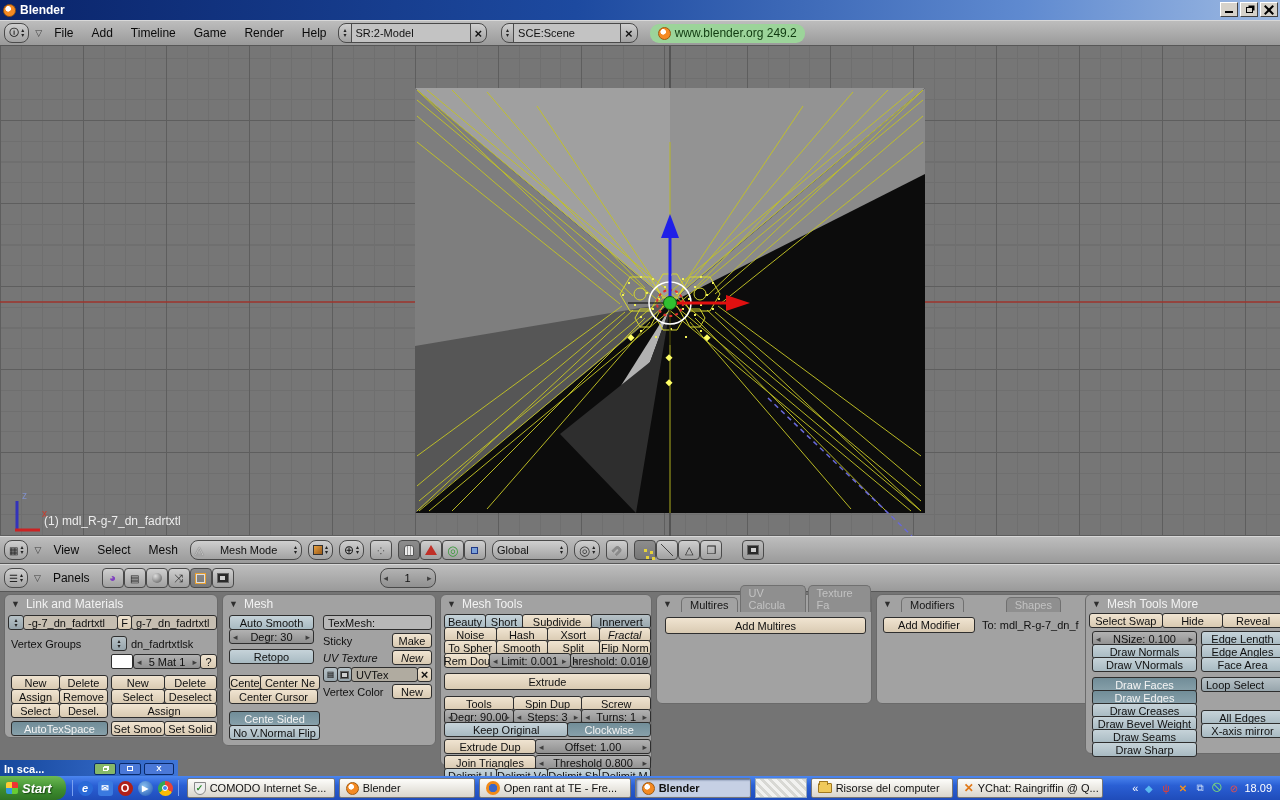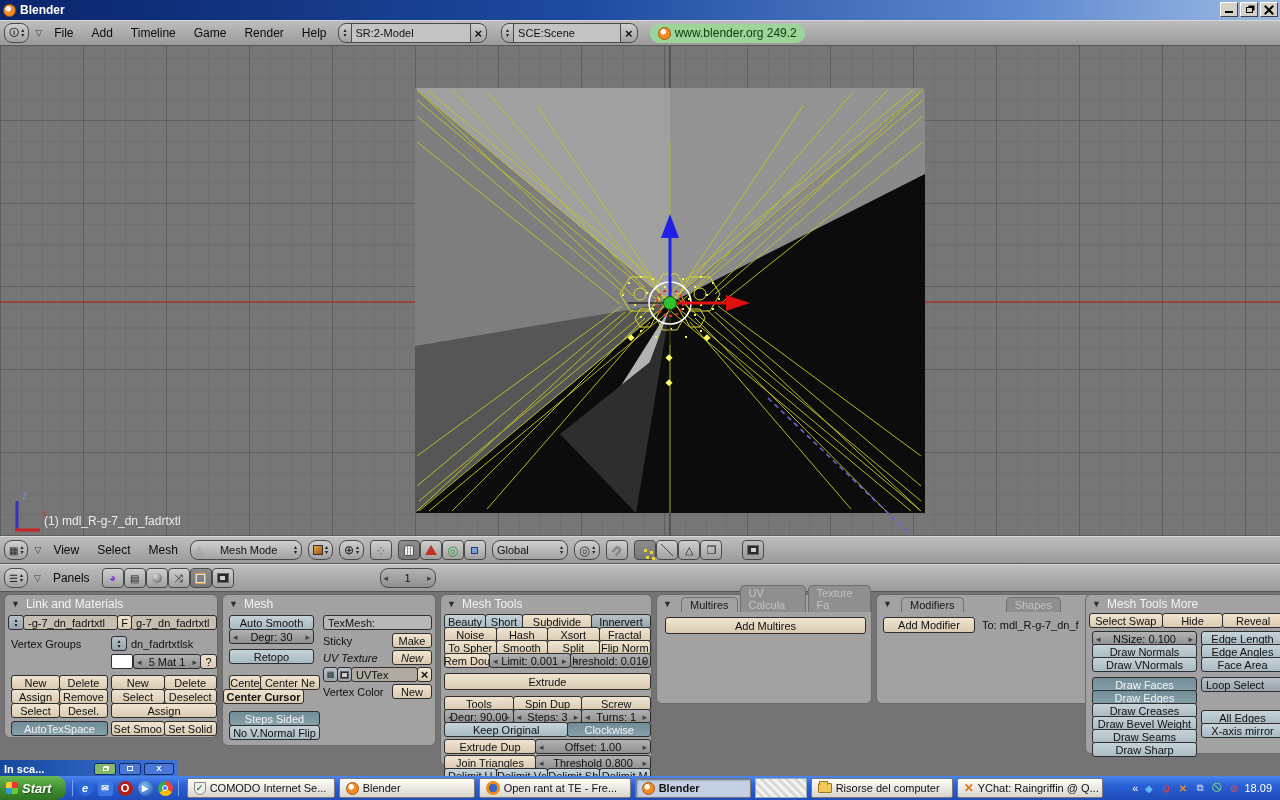--- a/index.html
+++ b/index.html
@@ -442,25 +442,25 @@
       <div class="row" style="left:6px;top:34px;width:84px;">
           <div class="b num" style="flex:1;">Degr: 30</div>
         </div>
       <div class="row" style="left:6px;top:54px;width:84px;">
           <div class="b blu" style="flex:1;">Retopo</div>
         </div>
       <div class="row" style="left:6px;top:80px;width:90px;">
         <div class="b tan" style="width:32px;">Cente</div>
         <div class="b tan" style="flex:1;">Center Ne</div>
       </div>
-      <div class="row" style="left:0;top:94px;width:80px;font-weight:bold;">
+      <div class="row" style="left:6px;top:94px;width:88px;">
           <div class="b tan" style="flex:1;">Center Cursor</div>
         </div>
       <div class="row" style="left:6px;top:116px;width:90px;">
-          <div class="b prs" style="flex:1;">Steps Sided</div>
+          <div class="b prs" style="flex:1;">Cente Sided</div>
         </div>
       <div class="row" style="left:6px;top:130px;width:90px;">
           <div class="b blu" style="flex:1;">No V.Normal Flip</div>
         </div>
       <div class="row" style="left:100px;top:20px;width:108px;">
           <div class="b txt" style="flex:1;background:#b8b8b8;">TexMesh:</div>
         </div>
       <div class="row" style="left:100px;top:38px;width:108px;">
         <span class="lbl" style="flex:1;">Sticky</span>
         <div class="b tan" style="width:40px;">Make</div>
@@ -495,21 +495,21 @@
       <div class="row" style="left:3px;top:19px;width:206px;">
         <div class="b blu" style="width:42px;">Beauty</div>
         <div class="b blu" style="width:38px;">Short</div>
         <div class="b tan" style="flex:1;">Subdivide</div>
         <div class="b dd" style="width:60px;">Innervert</div>
       </div>
       <div class="row" style="left:3px;top:32px;width:206px;">
         <div class="b tan" style="flex:1;">Noise</div>
         <div class="b tan" style="flex:1;">Hash</div>
         <div class="b tan" style="flex:1;">Xsort</div>
-        <div class="b tan" style="flex:1;">Fractal</div>
+        <div class="b tan" style="flex:1;font-style:italic;">Fractal</div>
       </div>
       <div class="row" style="left:3px;top:45px;width:206px;">
         <div class="b tan" style="flex:1;">To Spher</div>
         <div class="b tan" style="flex:1;">Smooth</div>
         <div class="b tan" style="flex:1;">Split</div>
         <div class="b tan" style="flex:1;">Flip Norm</div>
       </div>
       <div class="row" style="left:3px;top:58px;width:206px;">
         <div class="b tan" style="width:46px;">Rem Dou</div>
         <div class="b num" style="flex:1;">Limit: 0.001</div>

